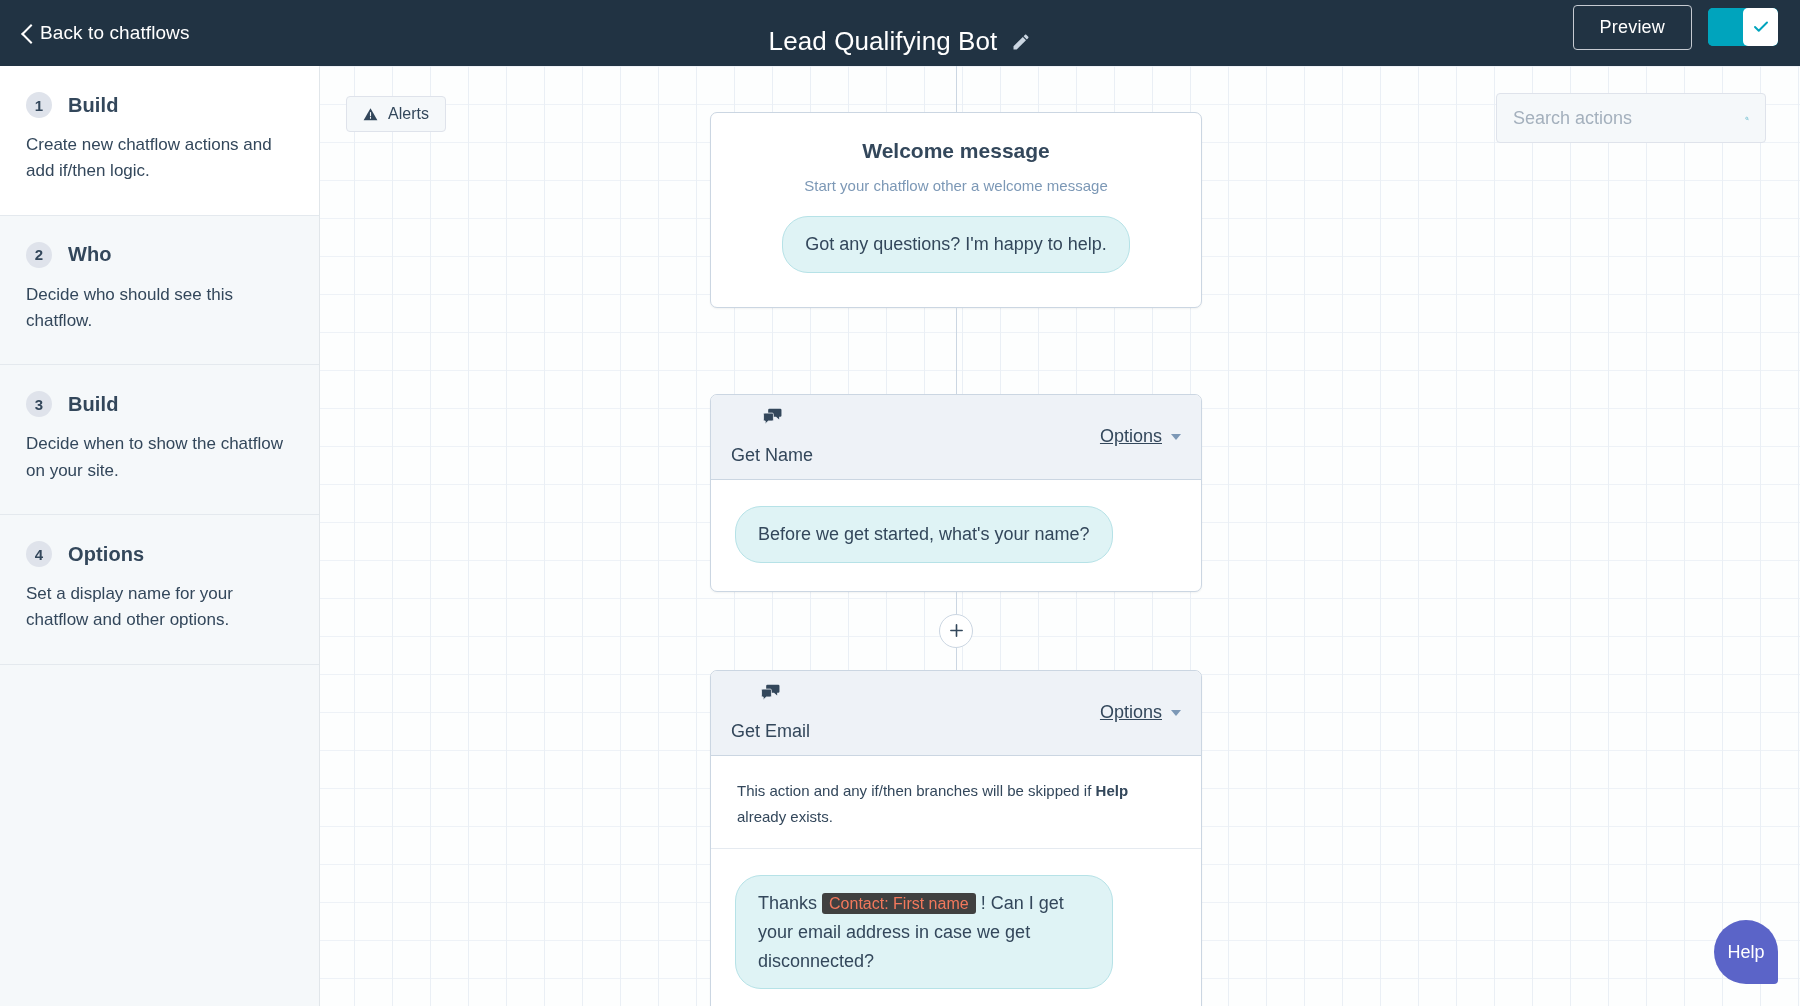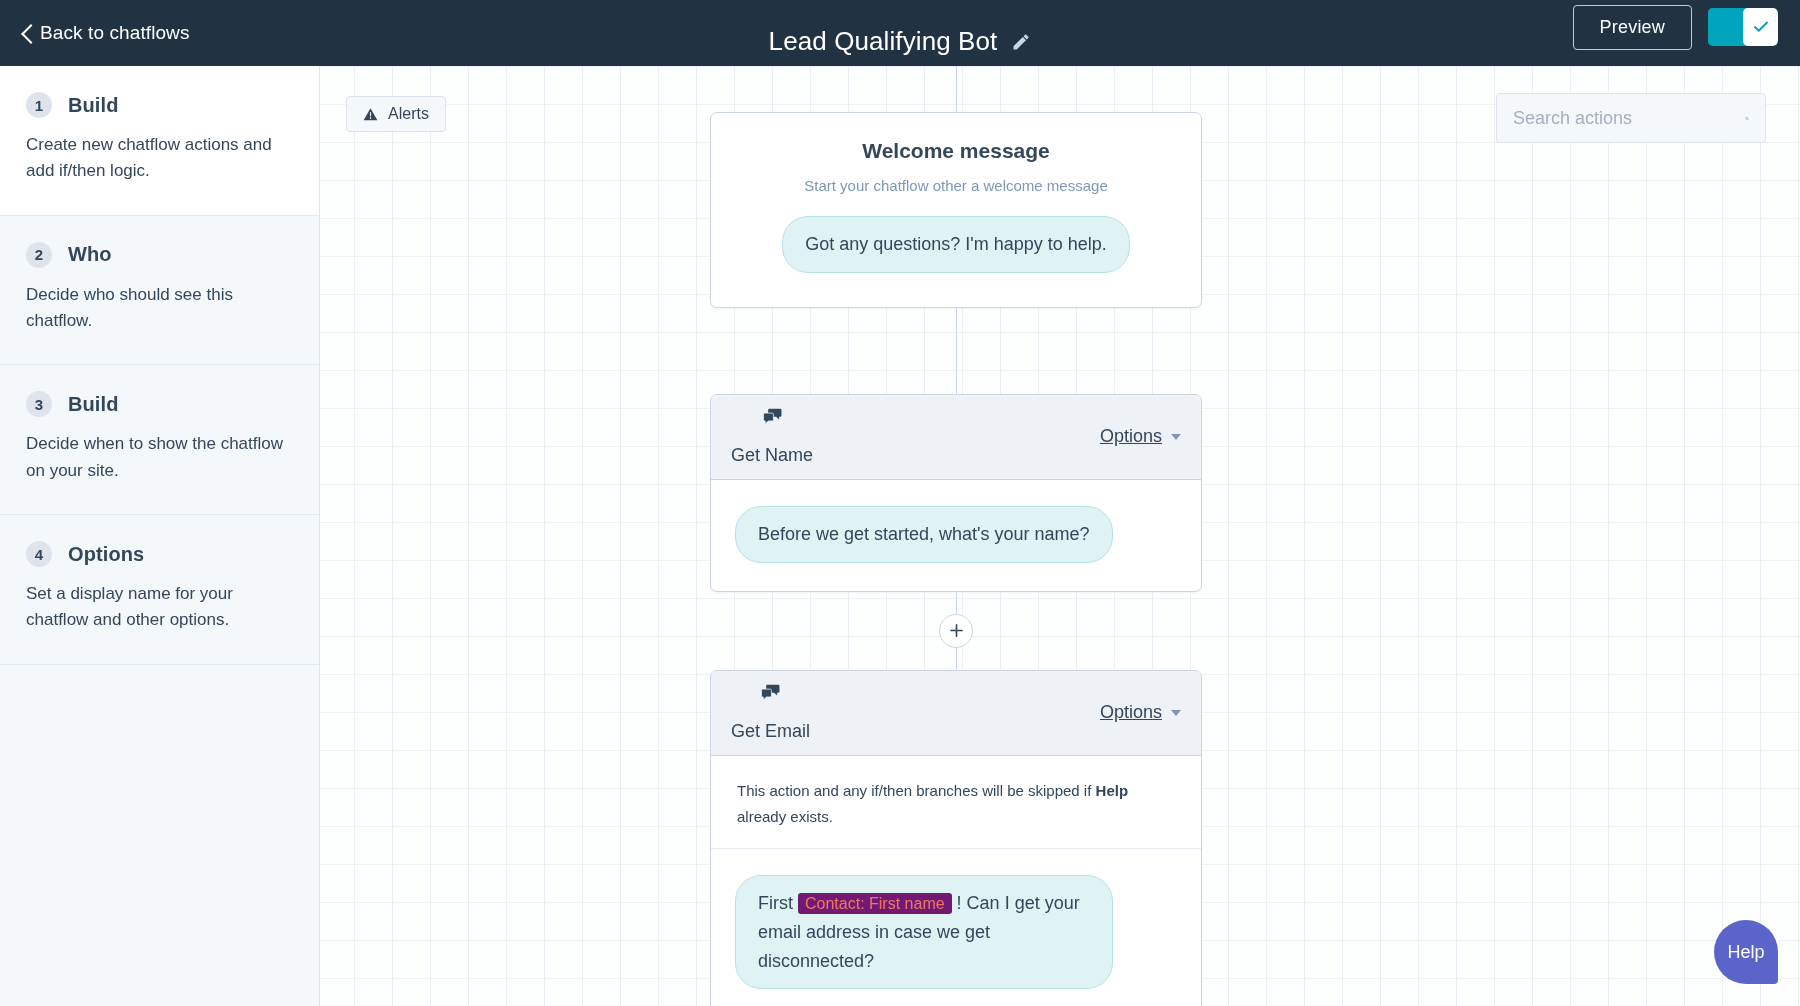--- a/index.html
+++ b/index.html
@@ -226,21 +226,21 @@
   }
   .card-body { padding: 26px 24px 28px 24px; }
   .skip-note {
     font-size: 15px; color: #33475b; line-height: 1.75;
     padding: 4px 2px 18px 2px;
   }
   .skip-note b { font-weight: bold; }
   .body-divider { border-top: 1px solid #e5eaf0; }
 
   .token {
-    background: #701a75;
+    background: #404040;
     color: #f2785c;
     border-radius: 3px;
     padding: 2px 7px;
     font-size: 16px;
     white-space: nowrap;
   }
 
   .plus-btn {
     width: 34px; height: 34px;
     border-radius: 50%;
@@ -400,21 +400,21 @@
           <span class="caret-down"></span>
         </div>
       </div>
 
       <div style="padding:18px 24px 0 24px">
         <div class="skip-note"><span>This action and any if/then branches will be skipped if </span><b>Help</b><span> already exists.</span></div>
       </div>
       <div class="body-divider"></div>
 
       <div class="card-body" style="padding:26px 24px 28px 24px">
-        <div class="bubble" style="max-width:378px"><span>First </span><span class="token">Contact: First name</span><span> ! Can I get your email address in case we get disconnected?</span></div>
+        <div class="bubble" style="max-width:378px"><span>Thanks </span><span class="token">Contact: First name</span><span> ! Can I get your email address in case we get disconnected?</span></div>
       </div>
     </div>
 
     <div class="connector" style="height:22px"></div>
     <div class="plus-btn">
       <svg class="plus-glyph" viewBox="0 0 24 24">
         <path d="M12 3v18M3 12h18" stroke="#33475b" stroke-width="2.6" stroke-linecap="round"></path>
       </svg>
     </div>
 

